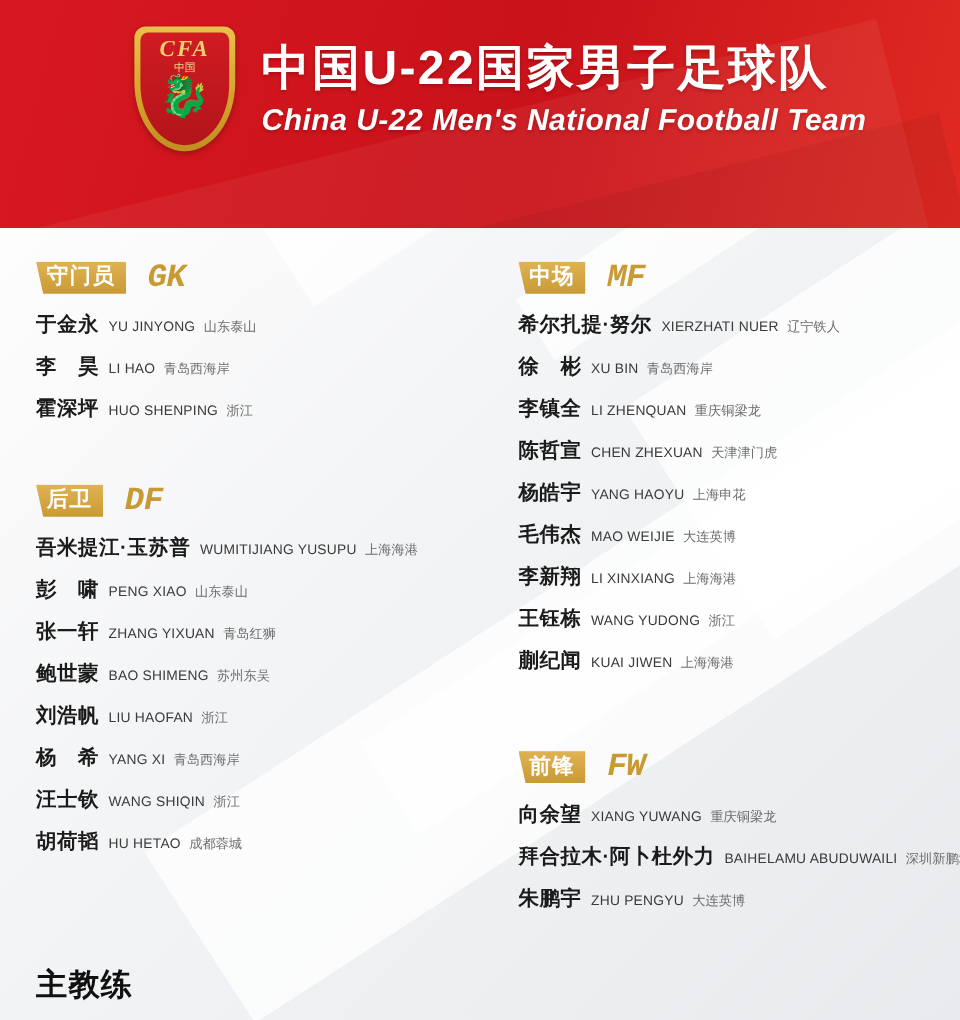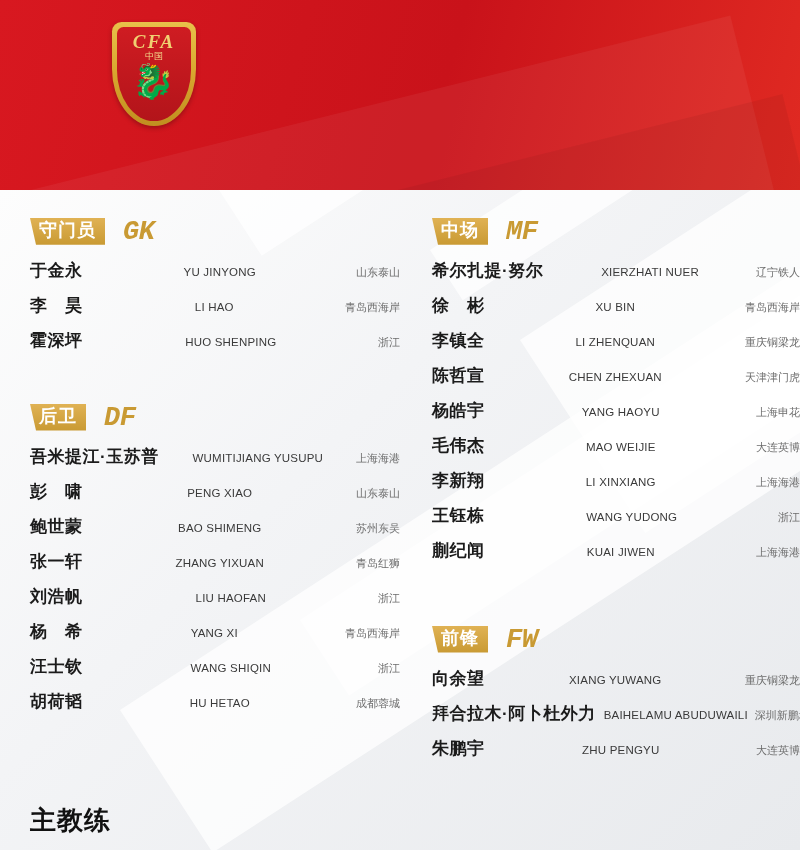--- a/index.html
+++ b/index.html
@@ -116,21 +116,20 @@
     font-family: Liberation Mono, monospace;
     font-size: 27px; font-weight: bold; font-style: italic;
     color: #c99a33; line-height: 0.92; margin-left: 2px;
     letter-spacing: -0.5px;
   }
   .sec.df .sec-cn, .sec.mf .sec-cn, .sec.fw .sec-cn, .sec.gk .sec-cn { }
 
   .player {
     display: flex; align-items: baseline; margin-bottom: 12px;
     white-space: nowrap;
-    justify-content: space-between;
   }
   .p-cn {
     font-size: 17px; font-weight: bold; color: #1b1b1b;
     letter-spacing: 0.5px;
   }
   .p-en {
     font-size: 11.5px; color: #3a3a3a; margin-left: 8px;
     letter-spacing: 0.2px;
   }
   .p-club {
@@ -164,20 +163,24 @@
   <div class="diag2"></div>
   <div class="header-inner">
     <div class="crest">
       <div class="shield"></div>
       <div class="shield-in">
         <div class="cfa">CFA</div>
         <div class="cn">中国</div>
         <div class="dragon">🐉</div>
       </div>
     </div>
+    <div class="titles">
+      <div class="title-cn">中国U-22国家男子足球队</div>
+      <div class="title-en">China U-22 Men's National Football Team</div>
+    </div>
   </div>
 </div>
 
 <div class="sheet">
   <div class="stripe s1"></div>
   <div class="stripe s2"></div>
   <div class="stripe s3"></div>
   <div class="stripe s4"></div>
   <div class="stripe s5"></div>
 
@@ -218,28 +221,28 @@
           <span class="p-cn">吾米提江·玉苏普</span>
           <span class="p-en">WUMITIJIANG YUSUPU</span>
           <span class="p-club">上海海港</span>
         </div>
         <div class="player">
           <span class="p-cn">彭　啸</span>
           <span class="p-en">PENG XIAO</span>
           <span class="p-club">山东泰山</span>
         </div>
         <div class="player">
+          <span class="p-cn">张一轩</span>
+          <span class="p-en">ZHANG YIXUAN</span>
+          <span class="p-club">青岛红狮</span>
+        </div>
+        <div class="player">
           <span class="p-cn">鲍世蒙</span>
           <span class="p-en">BAO SHIMENG</span>
           <span class="p-club">苏州东吴</span>
-        </div>
-        <div class="player">
-          <span class="p-cn">张一轩</span>
-          <span class="p-en">ZHANG YIXUAN</span>
-          <span class="p-club">青岛红狮</span>
         </div>
         <div class="player">
           <span class="p-cn">刘浩帆</span>
           <span class="p-en">LIU HAOFAN</span>
           <span class="p-club">浙江</span>
         </div>
         <div class="player">
           <span class="p-cn">杨　希</span>
           <span class="p-en">YANG XI</span>
           <span class="p-club">青岛西海岸</span>

